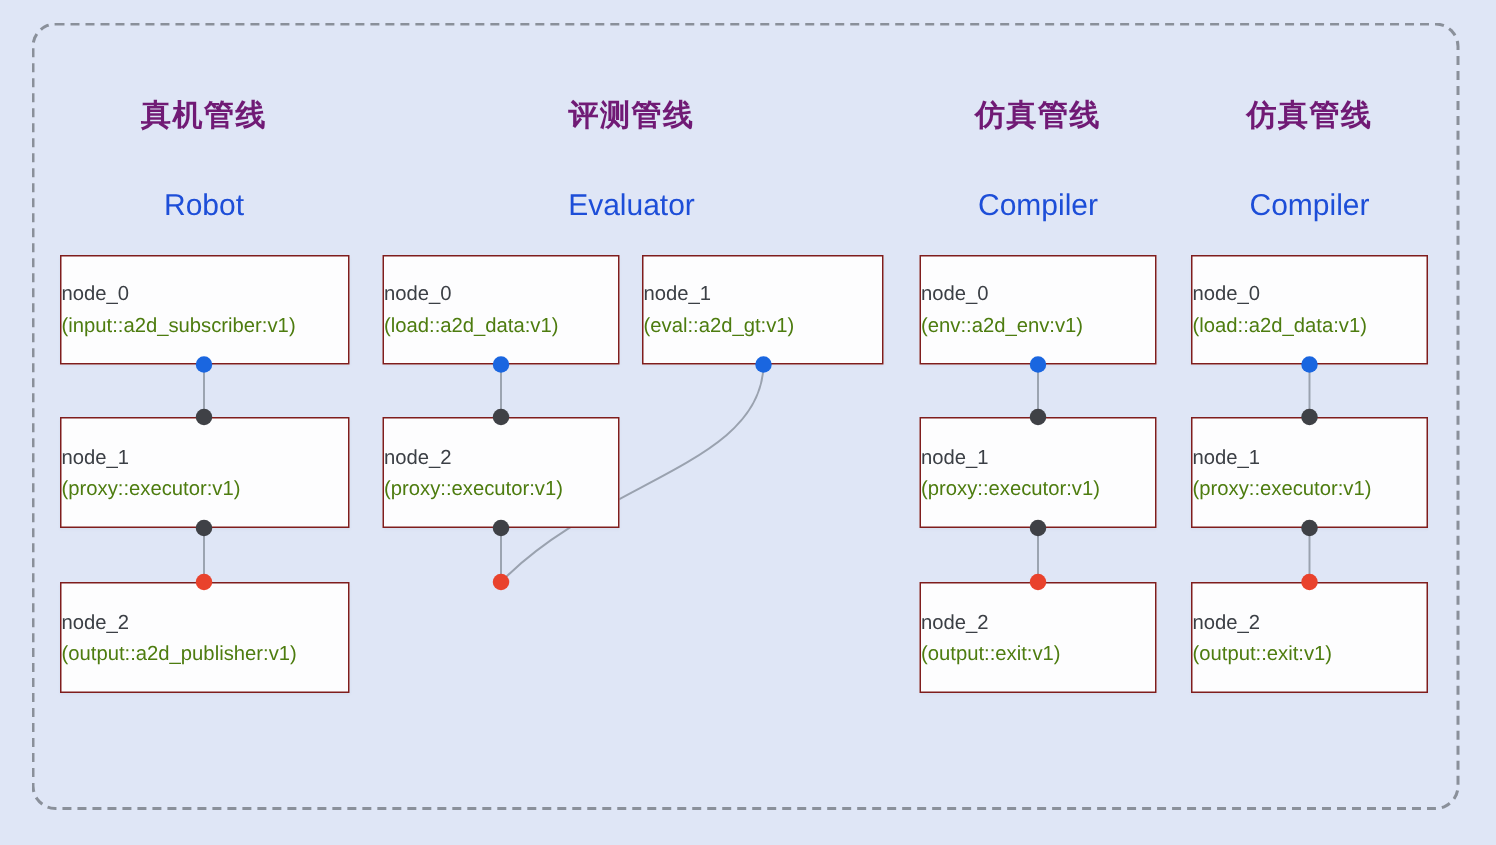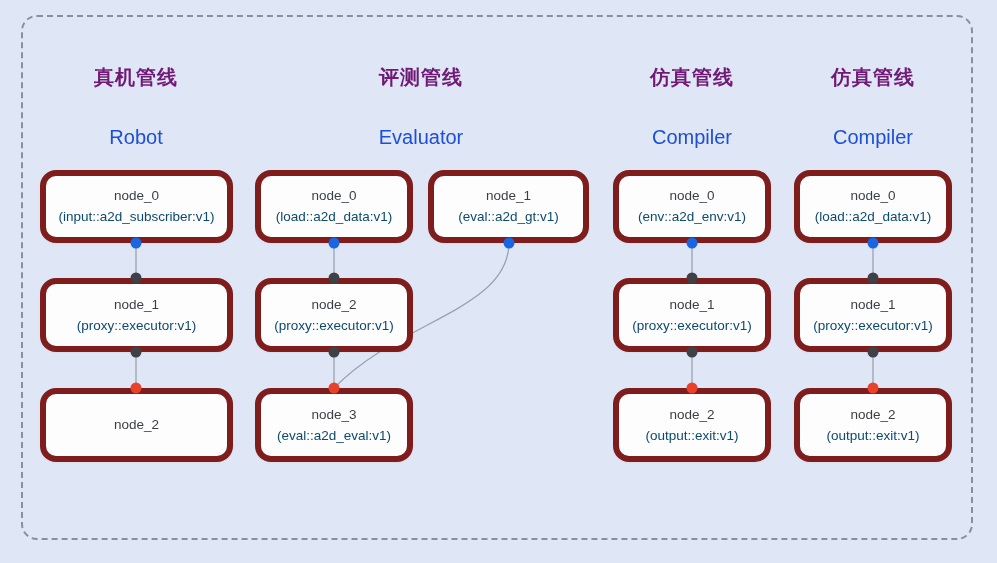--- a/index.html
+++ b/index.html
@@ -45,37 +45,37 @@
     top:126px;
     font-size:20px;line-height:22px;
     font-weight:400;
     color:#1d4ed8;
     white-space:nowrap;
   }
   .node-box{
     position:absolute;
     box-sizing:border-box;
     background:#fdfdfe;
-    border:6px solid #7f1d1d;
-    border-radius:16px;
+    border:1px solid #7f1d1d;
+    border-radius:0;
     box-shadow:0 1px 2px rgba(90,100,130,0.06);
     display:flex;
     flex-direction:column;
-    align-items:center;
+    align-items:flex-start;
     justify-content:center;
     gap:1px;
   }
   .node-title{
     font-size:13.5px;line-height:20px;
     color:#3b3f45;
     white-space:nowrap;
   }
   .node-subtitle{
     font-size:13.5px;line-height:20px;
-    color:#0c4a6e;
+    color:#4d7c0f;
     white-space:nowrap;
   }
   .port{
     position:absolute;
     width:11px;height:11px;
     border-radius:50%;
     transform:translate(-50%,-50%);
   }
   .port.blue{background:#1a66e0;}
   .port.dark{background:#3f4146;}
@@ -113,37 +113,34 @@
   <div class="node-box" style="left:40px;top:170px;width:193px;height:73px;">
     <div class="node-title">node_0</div>
     <div class="node-subtitle">(input::a2d_subscriber:v1)</div>
   </div>
   <div class="node-box" style="left:40px;top:278px;width:193px;height:74px;">
     <div class="node-title">node_1</div>
     <div class="node-subtitle">(proxy::executor:v1)</div>
   </div>
   <div class="node-box" style="left:40px;top:388px;width:193px;height:74px;">
     <div class="node-title">node_2</div>
+    <div class="node-subtitle">(output::a2d_publisher:v1)</div>
   </div>
 
   <div class="node-box" style="left:255px;top:170px;width:158px;height:73px;">
     <div class="node-title">node_0</div>
     <div class="node-subtitle">(load::a2d_data:v1)</div>
   </div>
   <div class="node-box" style="left:428px;top:170px;width:161px;height:73px;">
     <div class="node-title">node_1</div>
     <div class="node-subtitle">(eval::a2d_gt:v1)</div>
   </div>
   <div class="node-box" style="left:255px;top:278px;width:158px;height:74px;">
     <div class="node-title">node_2</div>
     <div class="node-subtitle">(proxy::executor:v1)</div>
-  </div>
-  <div class="node-box" style="left:255px;top:388px;width:158px;height:74px;">
-    <div class="node-title">node_3</div>
-    <div class="node-subtitle">(eval::a2d_eval:v1)</div>
   </div>
 
   <div class="node-box" style="left:613px;top:170px;width:158px;height:73px;">
     <div class="node-title">node_0</div>
     <div class="node-subtitle">(env::a2d_env:v1)</div>
   </div>
   <div class="node-box" style="left:613px;top:278px;width:158px;height:74px;">
     <div class="node-title">node_1</div>
     <div class="node-subtitle">(proxy::executor:v1)</div>
   </div>

